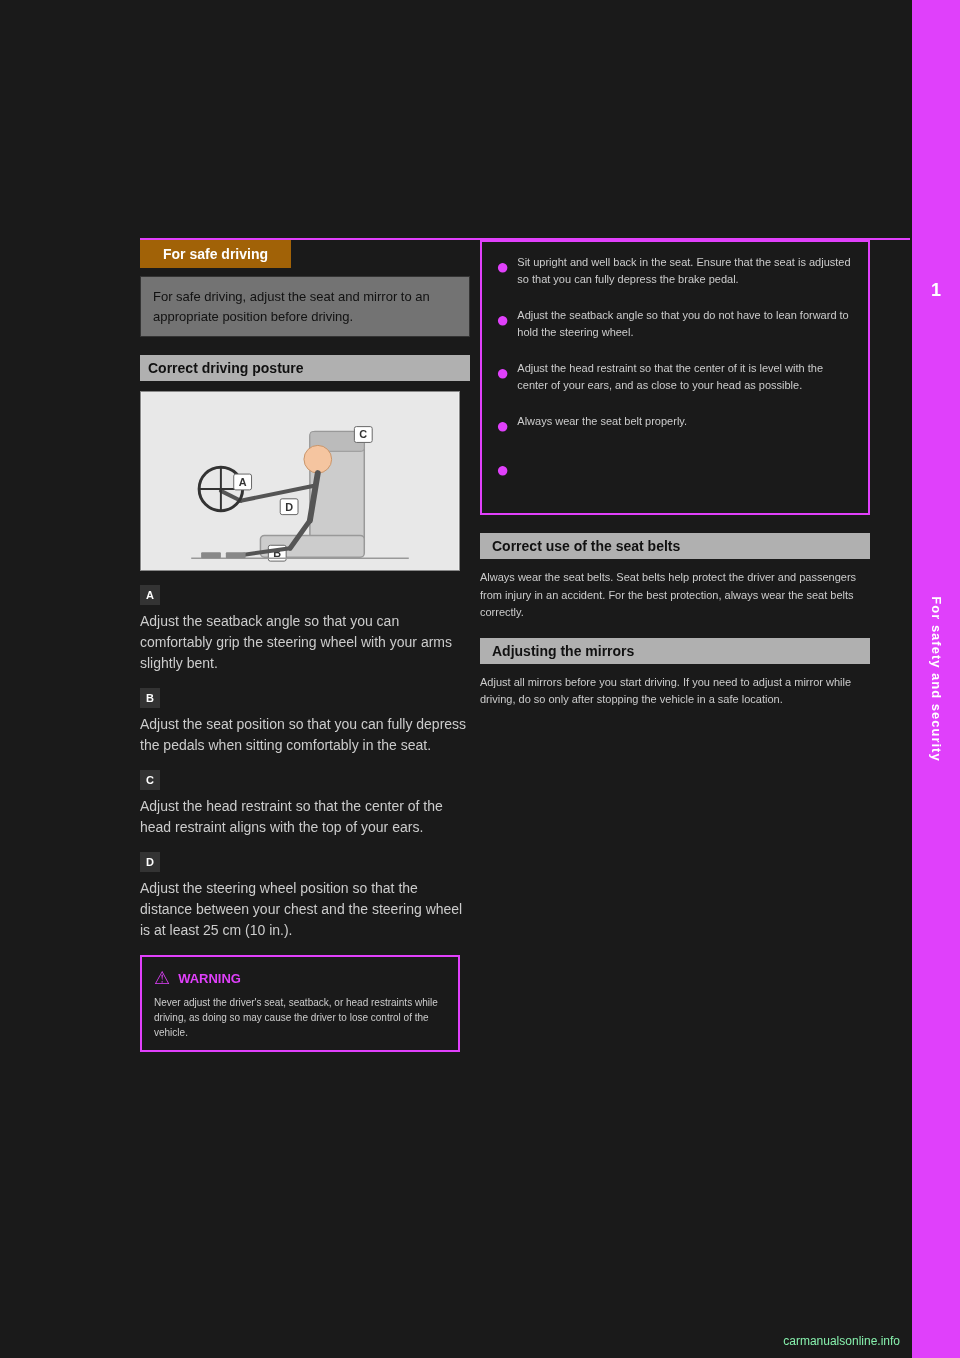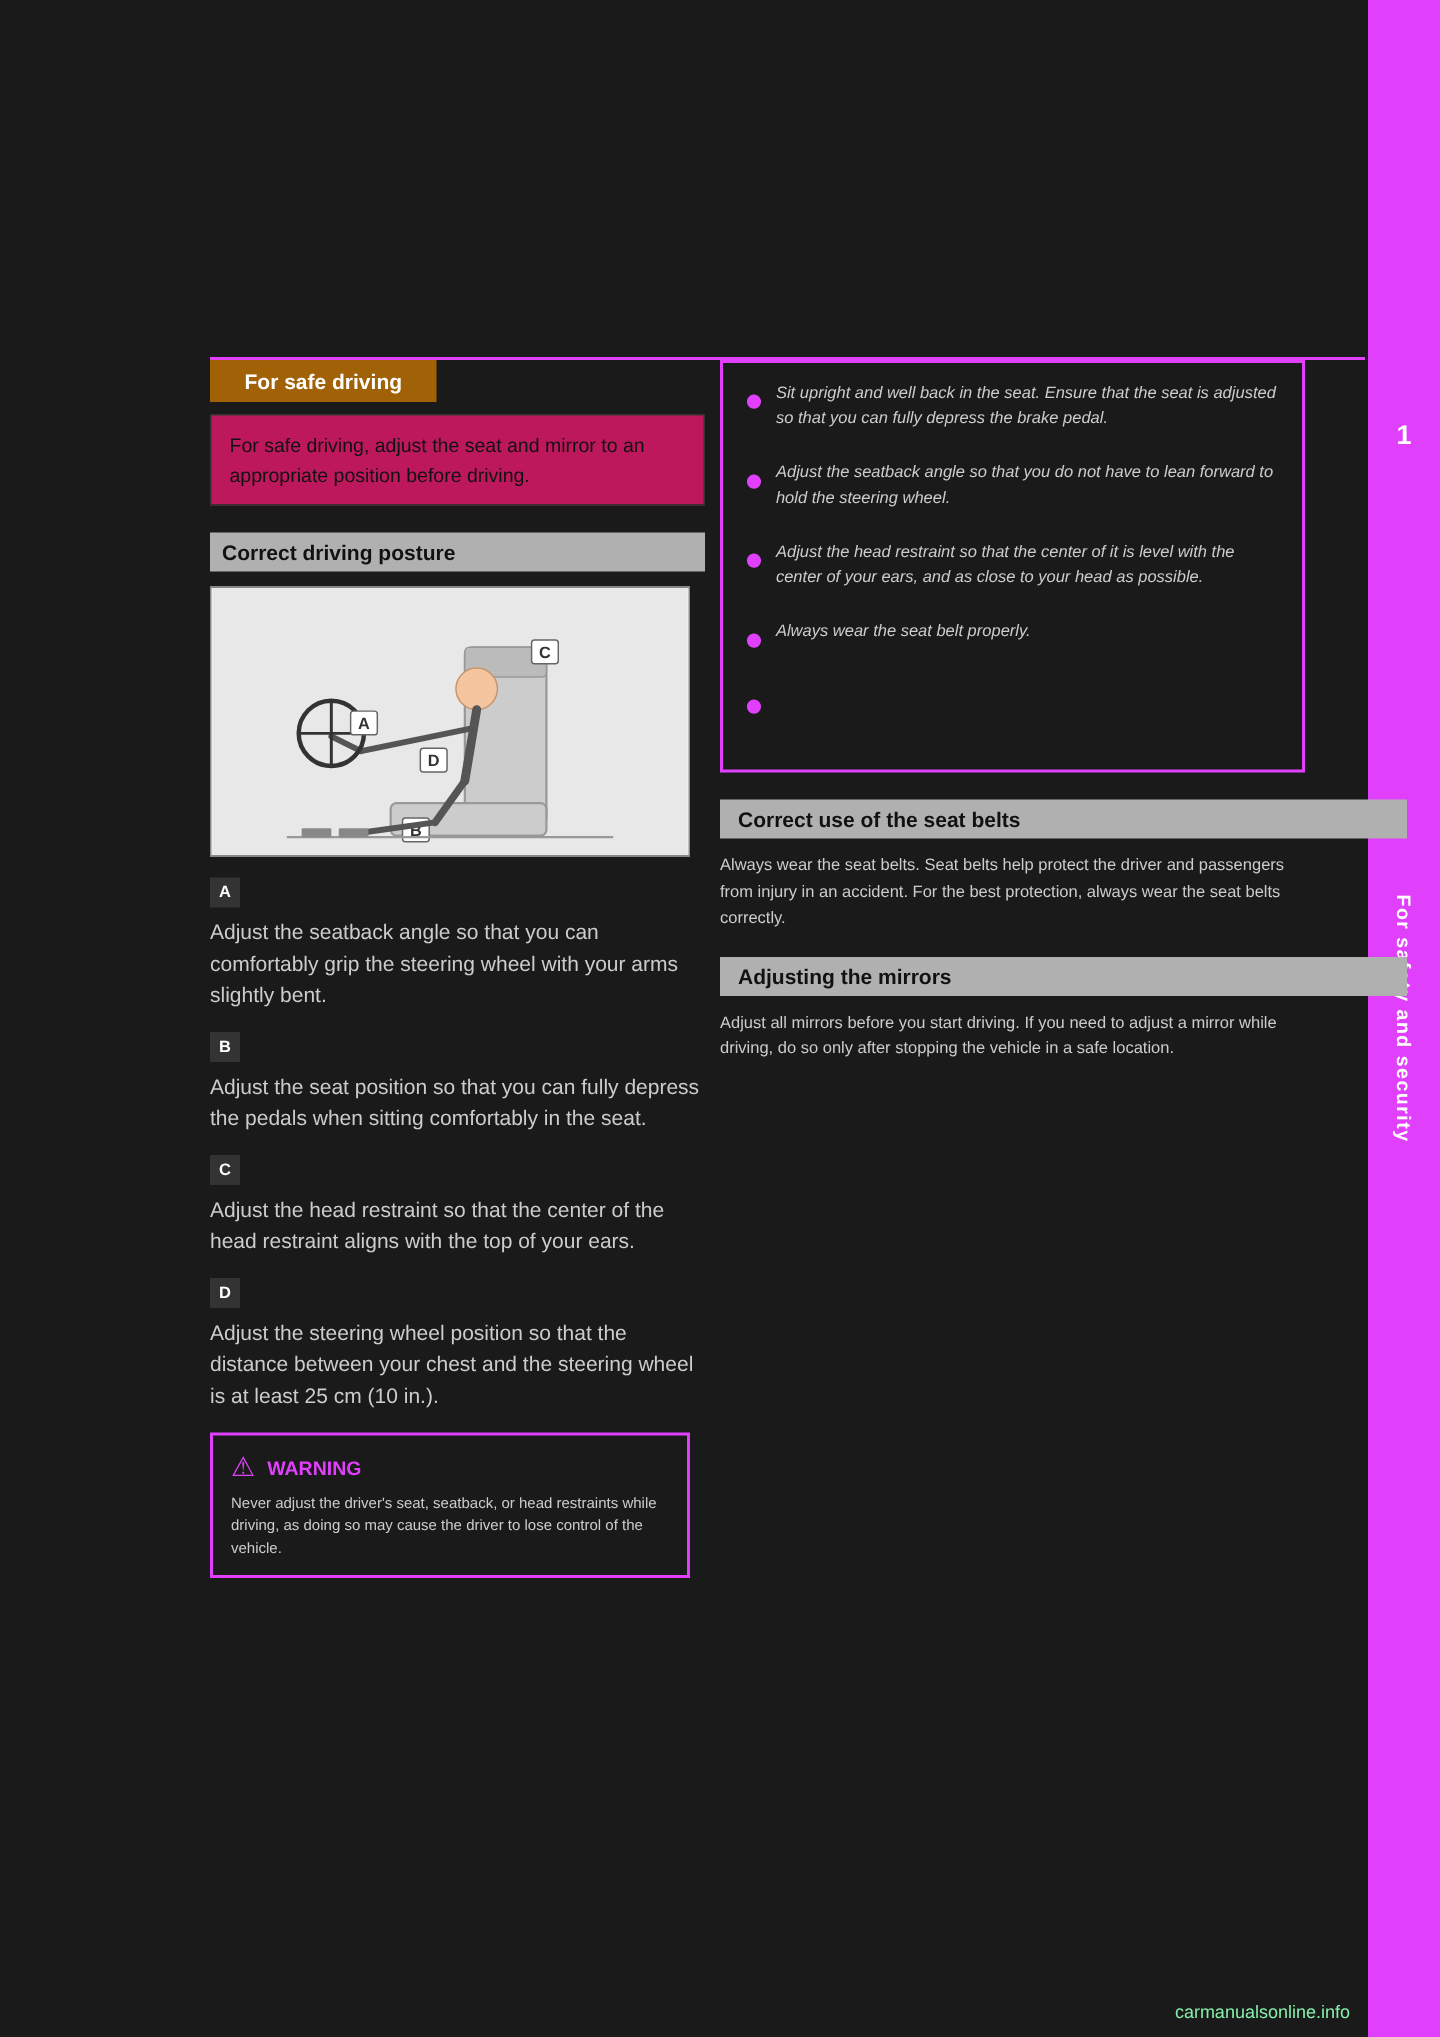--- a/index.html
+++ b/index.html
@@ -85,21 +85,21 @@
       font-weight: bold;
       padding: 6px 23px;
       display: inline-block;
       margin-bottom: 8px;
     }
 
     .for-safe-driving-text-box {
       border: 1.5px solid #333;
       padding: 10px 12px;
       margin-bottom: 18px;
-      background: #be185d;
+      background: #737373;
     }
 
     .for-safe-driving-text {
       font-size: 13px;
       line-height: 1.5;
       color: #111;
     }
 
     
     .section-header-gray {
@@ -208,33 +208,32 @@
       line-height: 1;
       margin-right: 8px;
       margin-top: 2px;
     }
 
     .bullet-text {
       font-size: 11px;
       color: #ccc;
       line-height: 1.5;
       flex: 1;
-      font-style: italic;
     }
 
     
     .section-header-gray-right {
       background: #b0b0b0;
       color: #111;
       font-size: 14px;
       font-weight: bold;
       padding: 5px 12px;
       margin-bottom: 10px;
       display: block;
-      width: 458px;
+      width: 390px;
     }
 
     .right-col-text {
       font-size: 11px;
       color: #ccc;
       line-height: 1.6;
       margin-bottom: 16px;
     }
 
     

